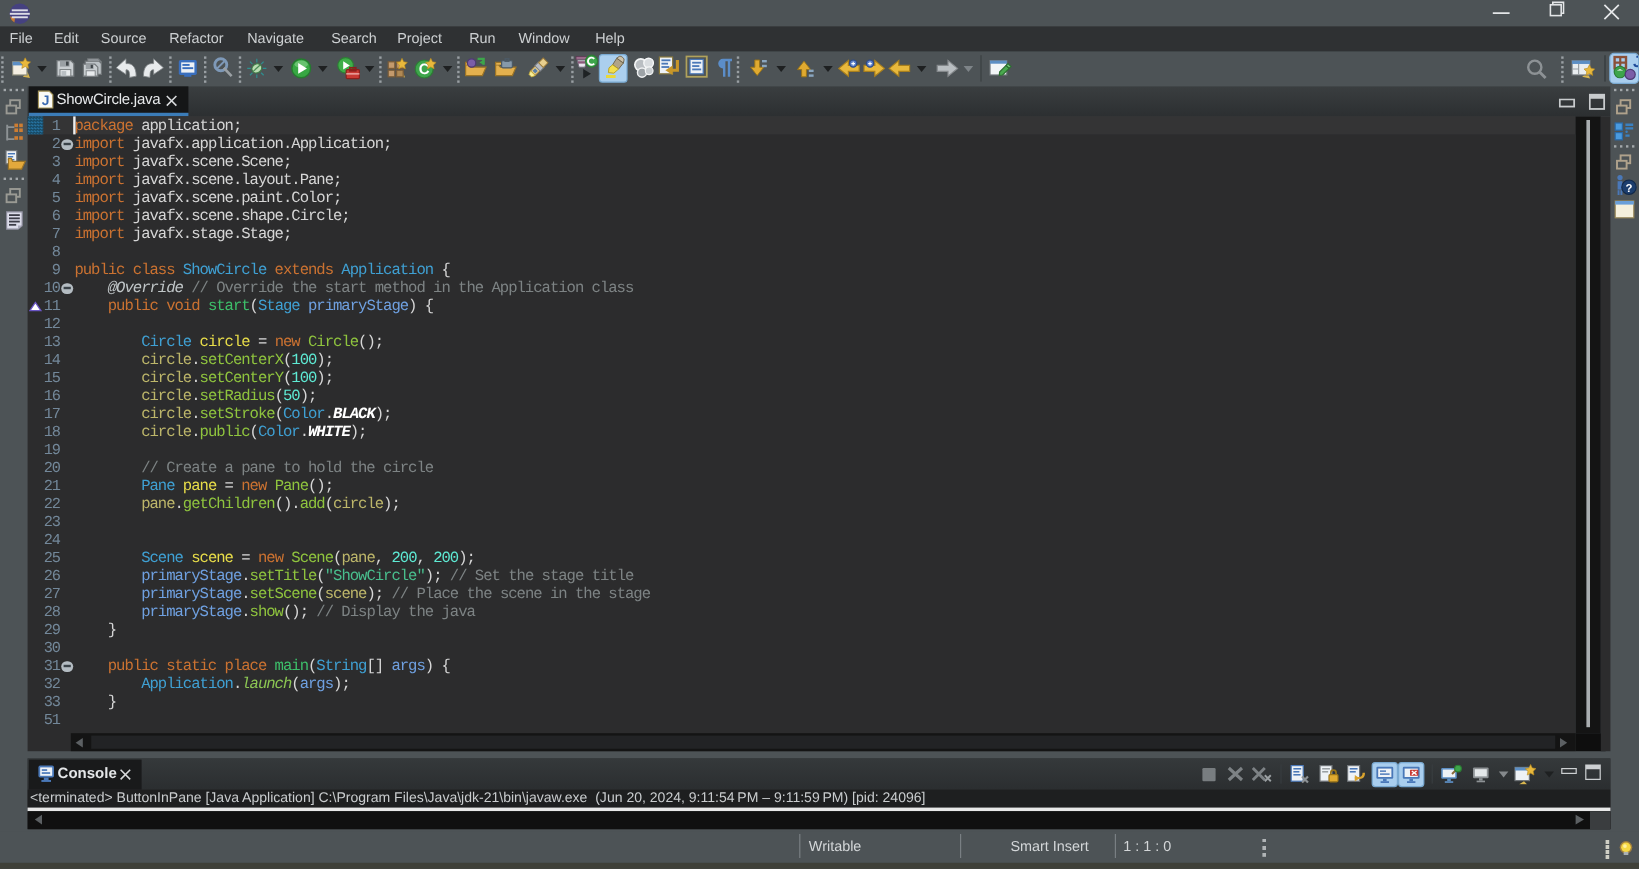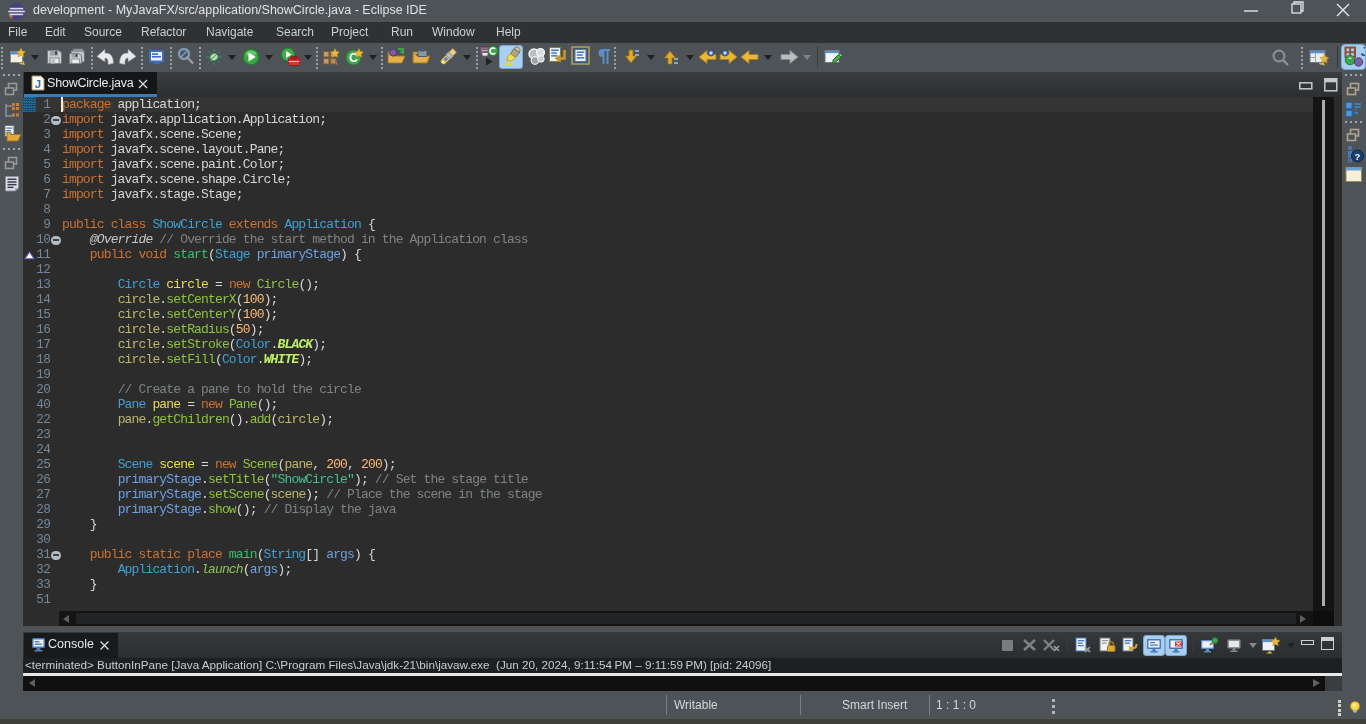--- a/index.html
+++ b/index.html
@@ -19,59 +19,58 @@
 .cl { position:absolute; left:23px; width:1290px; height:15px; }
 .ln { position:absolute; left:23px; width:27px; height:15px; text-align:right;
   font:12.7px "Liberation Mono",monospace; letter-spacing:-0.8px; line-height:15px; color:#73889a; }
 .code { position:absolute; left:62px; height:15px; white-space:pre;
   font:13px "Liberation Mono",monospace; letter-spacing:-0.85px; line-height:15px; color:#d6d6d6; }
 .fold { position:absolute; left:51px; width:9.5px; height:9.5px; border-radius:50%;
   background:#b4bcc2; }
 .fold::after { content:""; position:absolute; left:1.7px; top:3.8px; width:6px; height:2px; background:#3a4248; }
 .kw { color:#cb7231; } .cls { color:#3fa0d3; } .prm { color:#6fa0e0; }
 .vard { color:#e8dd49; } .varu { color:#bdb66a; } .met { color:#8fc43e; }
-.meti { color:#8cc653; font-style:italic; } .metd { color:#3dbe6a; } .num { color:#fdba74; }
+.meti { color:#8cc653; font-style:italic; } .metd { color:#3dbe6a; } .num { color:#5eead4; }
 .str { color:#49be8d; } .cmt { color:#7d8384; } .ann { color:#c0c6c8; font-style:italic; }
-.fld { color:#bef264; font-weight:bold; font-style:italic; } .pl { color:#d6d6d6; }
+.fld { color:#ffffff; font-weight:bold; font-style:italic; } .pl { color:#d6d6d6; }
 #range { position:absolute; left:23px; top:97px; width:13px; height:15px;
   background:repeating-conic-gradient(#2b7fb2 0% 25%, #133d53 0% 50%) 0 0/2.5px 2.5px; }
 #caret { position:absolute; left:60.5px; top:97px; width:2px; height:14.5px; background:#eeeeee; }
 #vscroll { position:absolute; left:1313px; top:97px; width:21px; height:514px; background:#141414; }
 #vthumb { position:absolute; left:9px; top:3px; width:3px; height:506px; background:#aaaeb1; }
 #hscroll { position:absolute; left:59px; top:611px; width:1254px; height:15px; background:#141414; }
 #hthumb { position:absolute; left:17px; top:2px; width:1220px; height:11px; background:#222325; }
 #corner { position:absolute; left:1313px; top:611px; width:25px; height:15px; background:#0e0e0e; }
 #ruler { position:absolute; left:1334px; top:97px; width:8px; height:529px; background:#2c2c2d; }
 .arr { position:absolute; width:0; height:0; }
 #console { position:absolute; left:23px; top:632px; width:1319px; height:59px; background:#2e3133; }
 #ctabrow { position:absolute; left:23px; top:632px; width:1319px; height:26px;
   background:linear-gradient(#35393b,#2b2e30); }
 #ctab { position:absolute; left:1px; top:1px; width:94px; height:25px; background:#191a1b; }
-#ctabtext { position:absolute; left:25px; top:5px; font-size:12.5px; color:#e4e6e8; }
+#ctabtext { position:absolute; left:25px; top:5px; font-size:12.5px; color:#e4e6e8;font-weight:bold; }
 #cinfo { position:absolute; left:23px; top:658px; width:1319px; height:15px; background:#1e1f20;
   font-size:11.7px; color:#c9ccce; }
 #cwhite { position:absolute; left:23px; top:673px; width:1319px; height:2.5px; background:#e8e8e8; }
 #chscroll { position:absolute; left:23px; top:675.5px; width:1319px; height:15.5px; background:#101010; }
 #statusbar { position:absolute; left:0; top:693px; width:1366px; height:26px; background:#4d5356; }
 #bottomstrip { position:absolute; left:0; top:719px; width:1366px; height:5px; background:#3f4039; }
 .sep { position:absolute; top:2px; width:1px; height:20px; background:#797f83; }
 .st { position:absolute; top:5px; font-size:12px; color:#d3d6d8; }
 .wb { position:absolute; }
 </style></head>
 <body>
 
 <div id="titlebar">
   <svg class="ab" style="left:7px;top:2px" width="19" height="19" viewBox="0 0 19 19">
     <circle cx="9.5" cy="9.5" r="8.5" fill="#454180"></circle>
     <path d="M1.3 11.5 A8.5 8.5 0 0 0 5 16.8 L5.5 13.5 Z" fill="#c87a2e"></path>
     <rect x="2.8" y="5.8" width="13.4" height="1.6" fill="#dcdce6"></rect>
     <rect x="1.2" y="8.7" width="16.6" height="1.6" fill="#dcdce6"></rect>
     <rect x="2.8" y="11.6" width="13.4" height="1.6" fill="#dcdce6"></rect>
   </svg>
-  <div id="title">development - MyJavaFX/src/application/ShowCircle.java - Eclipse IDE</div>
   <svg class="wb" style="left:1243px;top:0" width="16" height="22">
       <line x1="1" y1="11" x2="15" y2="11" stroke="#e4e6e8" stroke-width="1.4"></line>
     </svg>
   <svg class="wb" style="left:1288px;top:0" width="16" height="22">
       <rect x="4" y="4" width="9" height="9" fill="none" stroke="#e4e6e8" stroke-width="1.3"></rect>
       <path d="M6 4 V2 H15 V11 H13" fill="none" stroke="#e4e6e8" stroke-width="1.3"></path>
     </svg>
   <svg class="wb" style="left:1335px;top:0" width="16" height="22">
       <path d="M2 4 L14 16 M14 4 L2 16" stroke="#e4e6e8" stroke-width="1.4"></path>
     </svg>
@@ -431,25 +430,25 @@
 <div class="code" style="top:277px"><span class="pl">        </span><span class="cls">Circle</span><span class="pl"> </span><span class="vard">circle</span><span class="pl"> = </span><span class="kw">new</span><span class="pl"> </span><span class="met">Circle</span><span class="pl">();</span></div>
 <div class="ln" style="top:292px">14</div>
 <div class="code" style="top:292px"><span class="pl">        </span><span class="varu">circle</span><span class="pl">.</span><span class="met">setCenterX</span><span class="pl">(</span><span class="num">100</span><span class="pl">);</span></div>
 <div class="ln" style="top:307px">15</div>
 <div class="code" style="top:307px"><span class="pl">        </span><span class="varu">circle</span><span class="pl">.</span><span class="met">setCenterY</span><span class="pl">(</span><span class="num">100</span><span class="pl">);</span></div>
 <div class="ln" style="top:322px">16</div>
 <div class="code" style="top:322px"><span class="pl">        </span><span class="varu">circle</span><span class="pl">.</span><span class="met">setRadius</span><span class="pl">(</span><span class="num">50</span><span class="pl">);</span></div>
 <div class="ln" style="top:337px">17</div>
 <div class="code" style="top:337px"><span class="pl">        </span><span class="varu">circle</span><span class="pl">.</span><span class="met">setStroke</span><span class="pl">(</span><span class="cls">Color</span><span class="pl">.</span><span class="fld">BLACK</span><span class="pl">);</span></div>
 <div class="ln" style="top:352px">18</div>
-<div class="code" style="top:352px"><span class="pl">        </span><span class="varu">circle</span><span class="pl">.</span><span class="met">setFill</span><span class="pl">(</span><span class="cls">Color</span><span class="pl">.</span><span class="fld">WHITE</span><span class="pl">);</span></div>
+<div class="code" style="top:352px"><span class="pl">        </span><span class="varu">circle</span><span class="pl">.</span><span class="met">public</span><span class="pl">(</span><span class="cls">Color</span><span class="pl">.</span><span class="fld">WHITE</span><span class="pl">);</span></div>
 <div class="ln" style="top:367px">19</div>
 <div class="ln" style="top:382px">20</div>
 <div class="code" style="top:382px"><span class="pl">        </span><span class="cmt">// Create a pane to hold the circle</span></div>
-<div class="ln" style="top:397px">40</div>
+<div class="ln" style="top:397px">21</div>
 <div class="code" style="top:397px"><span class="pl">        </span><span class="cls">Pane</span><span class="pl"> </span><span class="vard">pane</span><span class="pl"> = </span><span class="kw">new</span><span class="pl"> </span><span class="met">Pane</span><span class="pl">();</span></div>
 <div class="ln" style="top:412px">22</div>
 <div class="code" style="top:412px"><span class="pl">        </span><span class="varu">pane</span><span class="pl">.</span><span class="met">getChildren</span><span class="pl">().</span><span class="met">add</span><span class="pl">(</span><span class="varu">circle</span><span class="pl">);</span></div>
 <div class="ln" style="top:427px">23</div>
 <div class="ln" style="top:442px">24</div>
 <div class="code" style="top:442px"><span class="pl">        </span></div>
 <div class="ln" style="top:457px">25</div>
 <div class="code" style="top:457px"><span class="pl">        </span><span class="cls">Scene</span><span class="pl"> </span><span class="vard">scene</span><span class="pl"> = </span><span class="kw">new</span><span class="pl"> </span><span class="met">Scene</span><span class="pl">(</span><span class="varu">pane</span><span class="pl">, </span><span class="num">200</span><span class="pl">, </span><span class="num">200</span><span class="pl">);</span></div>
 <div class="ln" style="top:472px">26</div>
 <div class="code" style="top:472px"><span class="pl">        </span><span class="prm">primaryStage</span><span class="pl">.</span><span class="met">setTitle</span><span class="pl">(</span><span class="str">"ShowCircle"</span><span class="pl">);</span><span class="pl"> </span><span class="cmt">// Set the stage title</span></div>

